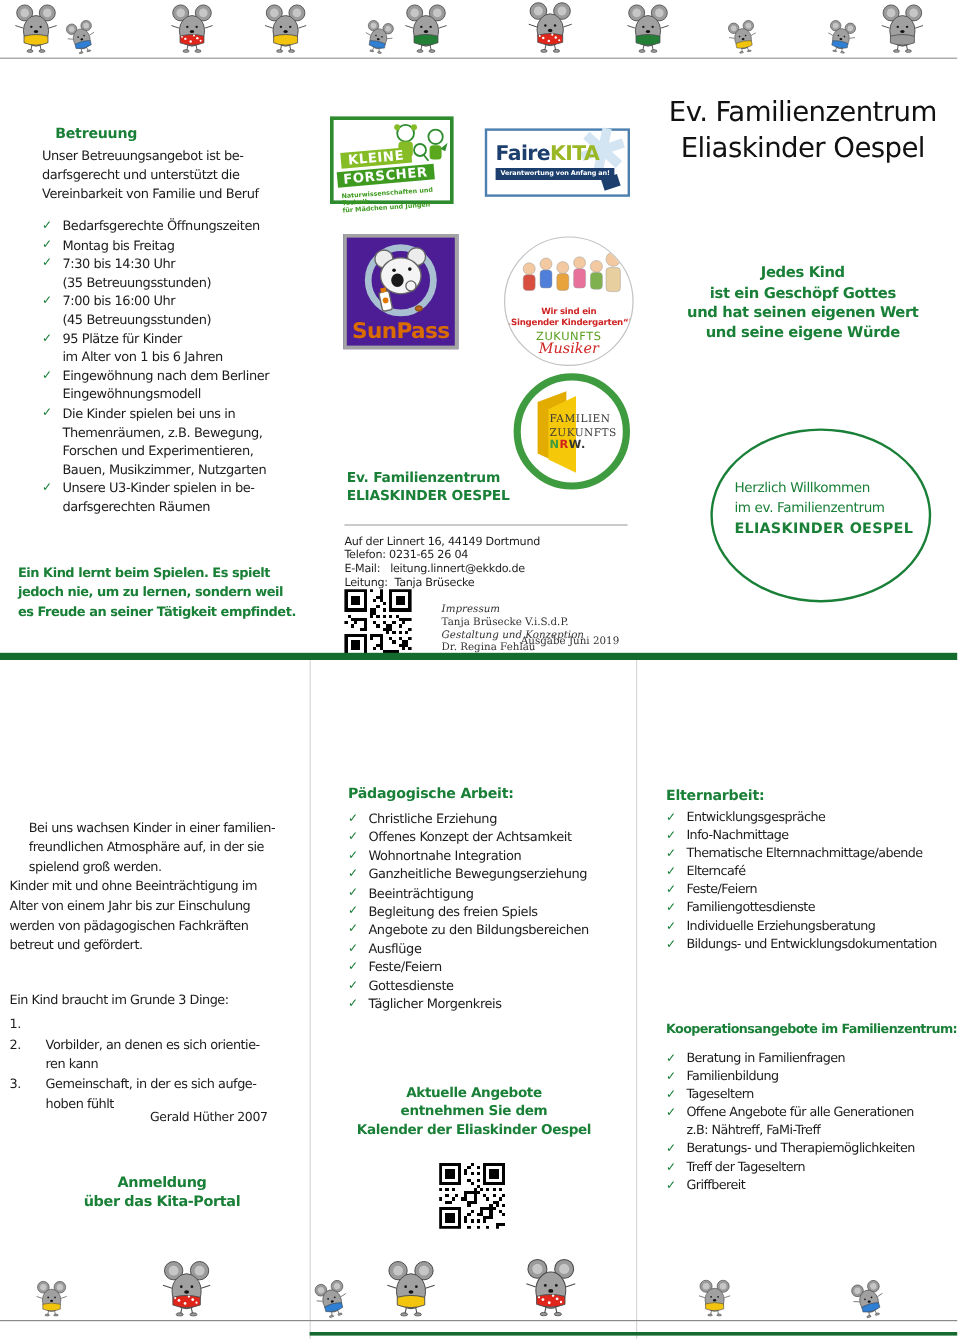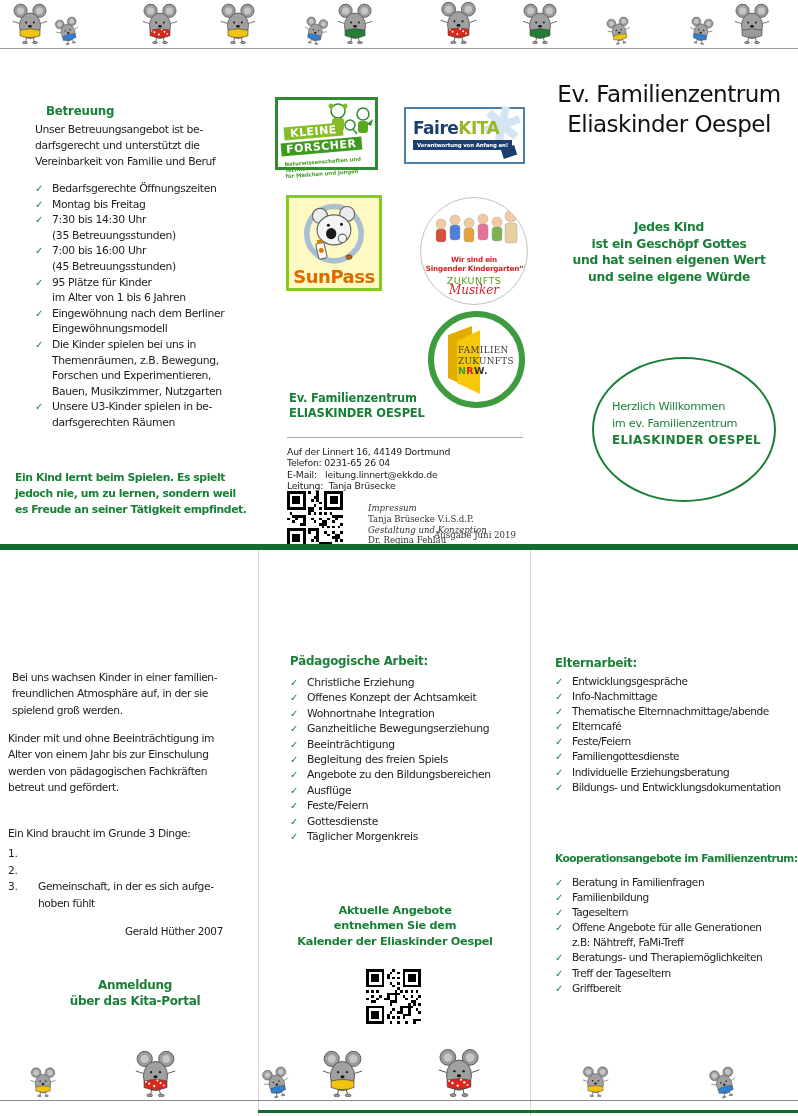--- a/index.html
+++ b/index.html
@@ -31,21 +31,21 @@
   .kf-kids{position:absolute;right:1px;top:1px;width:52px;height:42px}
   .kf-r1{position:absolute;left:6px;top:25px;background:#86bc25;color:#fff;font-weight:bold;font-size:11px;padding:0 6px;transform:rotate(-5deg);letter-spacing:.5px}
   .kf-r2{position:absolute;left:3px;top:40px;background:#3e9b20;color:#fff;font-weight:bold;font-size:11px;padding:0 5px;transform:rotate(-5deg);letter-spacing:.5px}
   .kf-sub{position:absolute;left:7px;top:58px;font-size:5.3px;color:#3e9b20;font-weight:bold;white-space:pre-line;transform:rotate(-4deg);line-height:6px}
   .logo-fk{position:absolute;border:2px solid #4a7fae;background:#fff}
   .fk-name{position:absolute;left:7px;top:9px;font-size:17px;font-weight:bold;letter-spacing:-.5px}
   .fk-faire{color:var(--navy)} .fk-kita{color:var(--lime)}
   .fk-banner{position:absolute;left:7px;top:31px;background:var(--navy);color:#fff;font-size:5.4px;font-weight:bold;padding:2px 4px;letter-spacing:-.1px}
   .fk-star{position:absolute;right:0px;top:-8px;font-size:50px;color:#d3e5f2;line-height:1;transform:rotate(12deg)}
   .fk-corner{position:absolute;right:7px;bottom:5px;width:14px;height:10px;background:var(--navy);transform:rotate(-18deg)}
-  .logo-sp{position:absolute;border:3px solid #84cc16;background:#fef9c3}
+  .logo-sp{position:absolute;border:3px solid #a3a3a3;background:#4c1d95}
   .sp-label{position:absolute;bottom:1px;width:100%;text-align:center;color:var(--orange);font-size:18px;font-weight:bold;letter-spacing:-.5px}
   .logo-sing{position:absolute;border:1.5px solid #c2c2c2;border-radius:50%;background:#fff;overflow:hidden}
   .sing-t{position:absolute;width:100%;text-align:center;color:#d02525;font-weight:bold;font-size:7.2px;letter-spacing:-.2px}
   .sing-zk{position:absolute;width:100%;text-align:center;color:#5a9e1f;font-weight:normal;font-size:9.5px;letter-spacing:.5px}
   .sing-mus{position:absolute;width:100%;text-align:center;color:#d02525;font-style:italic;font-size:12px;font-family:"DejaVu Serif","Liberation Serif",serif}
   .logo-nrw{position:absolute;border:6px solid #3f9b3f;border-radius:50%;background:#fff}
   .nrw-text{position:absolute;right:5px;top:28px;font-family:"DejaVu Serif","Liberation Serif",serif;font-size:8.8px;color:#3a3a3a;letter-spacing:.4px;line-height:10.5px}
   .nrw-nrw{font-weight:bold;font-family:"DejaVu Sans",sans-serif;font-size:9.5px}
   .nrw-n{color:#3f9b3f}.nrw-r{color:#cf1f1f}.nrw-w{color:#333}
   .welcome{position:absolute;border:2.5px solid var(--green);border-radius:50%}
@@ -606,36 +606,38 @@
         <div class="b" style="font-size:12px;letter-spacing:.2px">ELIASKINDER OESPEL</div>
       </div>
     </div>
   </section>
 
   <div style="position:absolute;left:0;top:544px;width:798px;height:6px;background:var(--band)"></div>
   <div class="vline" style="left:258px;top:550px;height:566px"></div>
   <div class="vline" style="left:530px;top:550px;height:566px"></div>
 
   <section>
-    <p class="abs pre" style="left:8px;top:666px;width:246px;font-size:10.7px;letter-spacing:-.4px;line-height:16.3px;margin:4px">Bei uns wachsen Kinder in einer familien-
+    <p class="abs pre" style="left:8px;top:666px;width:246px;font-size:10.7px;letter-spacing:-.4px;line-height:16.3px;margin:16px">Bei uns wachsen Kinder in einer familien-
 freundlichen Atmosphäre auf, in der sie
 spielend groß werden.</p>
     <p class="abs pre" style="left:8px;top:731px;width:246px;font-size:10.7px;letter-spacing:-.4px;line-height:16.3px;margin:0">Kinder mit und ohne Beeinträchtigung im
 Alter von einem Jahr bis zur Einschulung
 werden von pädagogischen Fachkräften
 betreut und gefördert.</p>
     <div class="abs" style="left:8px;top:827px;font-size:10.7px;letter-spacing:-.4px">Ein Kind braucht im Grunde 3 Dinge:</div>
     <ul class="nums" style="left:8px;top:846px;width:246px;font-size:10.7px;letter-spacing:-.4px;line-height:16.6px">
 
         <li>
           <span class="num">1.</span>
         </li>
 
         <li>
           <span class="num">2.</span>
+          <span class="it pre">Vorbilder, an denen es sich orientie-
+ren kann</span>
         </li>
 
         <li>
           <span class="num">3.</span>
           <span class="it pre">Gemeinschaft, in der es sich aufge-
 hoben fühlt</span>
         </li>
       </ul>
     <div class="abs" style="left:115px;top:925px;width:118px;text-align:center;font-size:10.4px;letter-spacing:-.3px">Gerald Hüther 2007</div>
     <div class="abs ctr pre b g" style="left:30px;top:977px;width:210px;font-size:12px;line-height:16px;letter-spacing:-.3px">Anmeldung

